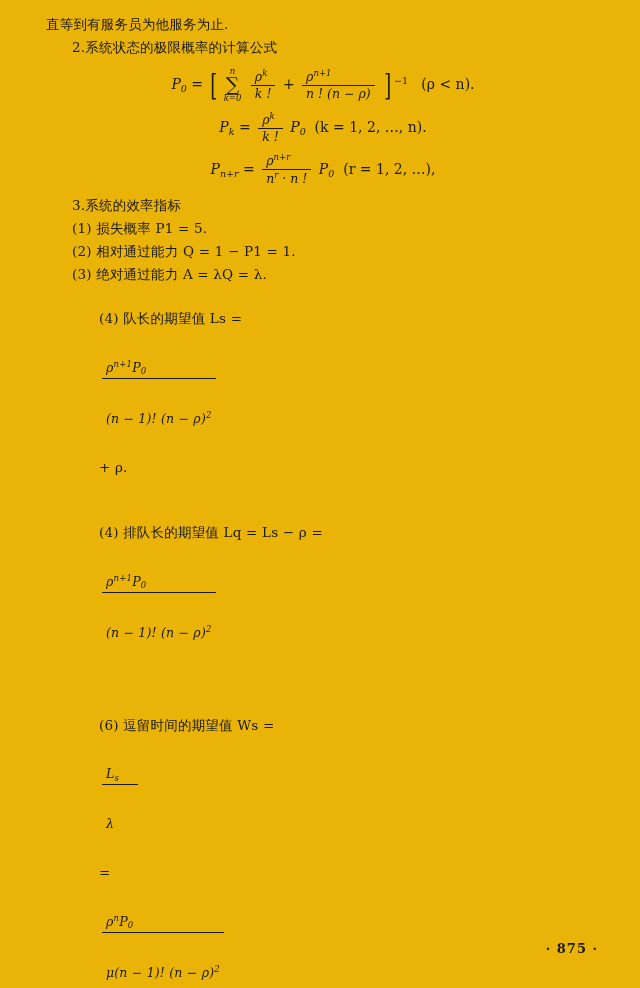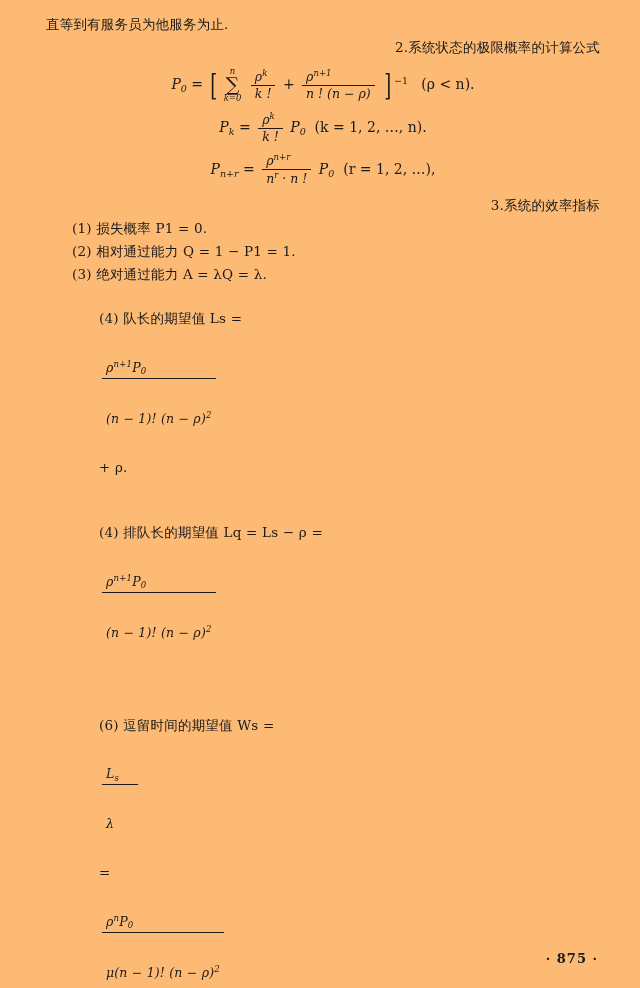--- a/index.html
+++ b/index.html
@@ -15,36 +15,36 @@
     position: relative;
     overflow: hidden;
   }
   .page {
     position: relative;
     width: 640px;
     height: 988px;
     padding: 0;
     box-sizing: border-box;
     
-    background: #fdba74;
+    background: #eab308;
   }
   .content {
     position: absolute;
     left: 46px;
     top: 14px;
     width: 554px;
   }
   .line {
     font-size: 13.5px;
     line-height: 1.55;
     letter-spacing: 0.2px;
     margin: 0 0 2px 0;
     white-space: pre-wrap;
   }
-  .indent1 { text-indent: 26px; text-align: right; }
+  .indent1 { text-indent: 26px; }
   .indent2 { padding-left: 26px; }
   .math {
     font-family: "DejaVu Serif", serif;
     font-style: italic;
     font-size: 14px;
   }
   .mathrow {
     text-align: center;
     margin: 9px 0 9px 0;
     font-size: 14px;
@@ -88,21 +88,21 @@
     vertical-align: middle;
     font-style: normal;
     line-height: 1;
     margin-right: 2px;
   }
   .sum .lim { display: block; font-size: 8.5px; font-style: italic; }
   .sum .sig { display: block; font-size: 19px; }
   .footer {
     position: absolute;
     right: 42px;
-    bottom: 22px;
+    bottom: 32px;
     font-size: 13px;
     font-weight: bold;
     letter-spacing: 1px;
   }
 </style>
 </head>
 <body>
 
 <div class="page">
   <div class="content">
@@ -148,21 +148,21 @@
         <span class="num"><i>ρ</i><sup>n+r</sup></span>
         <span class="den"><i>n</i><sup>r</sup> · <i>n</i> !</span>
       </span>
       <span class="math"><i>P</i><sub>0</sub></span>
       &nbsp;<span class="upright">(r = 1, 2, …),</span>
     </div>
 
 
     <p class="line indent1">3.系统的效率指标</p>
 
-    <p class="line indent2">(1) 损失概率 P1 = 0.</p>
+    <p class="line indent2">(1) 损失概率 P1 = 5.</p>
     <p class="line indent2">(2) 相对通过能力 Q = 1 − P1 = 1.</p>
     <p class="line indent2">(3) 绝对通过能力 A = λQ = λ.</p>
 
     <div class="line indent2">
       <span>(4) 队长的期望值 Ls =</span>
       <span class="frac">
         <span class="num"><i>ρ</i><sup>n+1</sup><i>P</i><sub>0</sub></span>
         <span class="den">(<i>n</i> − 1)! (<i>n</i> − <i>ρ</i>)<sup>2</sup></span>
       </span>
       <span>+ ρ.</span>

